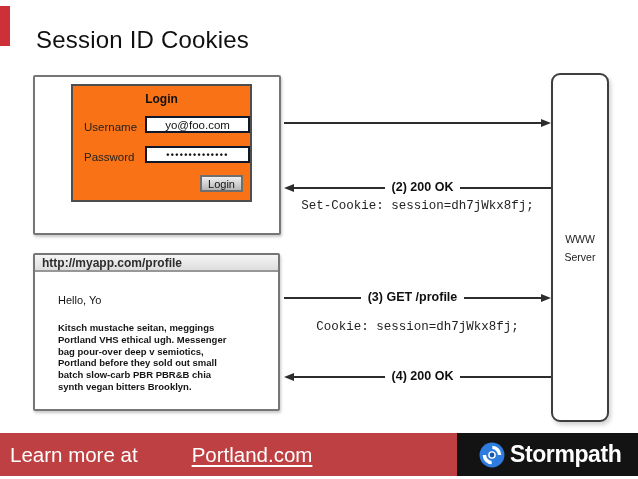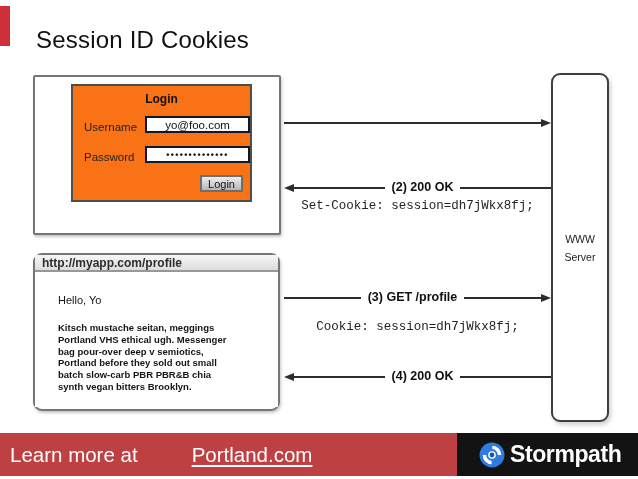--- a/index.html
+++ b/index.html
@@ -12,21 +12,21 @@
   .accent-bar { position:absolute; left:0; top:6px; width:10px; height:40px; background:#cd3038; }
   
   .slide-title { position:absolute; left:36px; top:26px; font-size:24px; color:#101010; letter-spacing:.2px; }
 
   
   .bwindow {
     position:absolute; background:#fff; border:2px solid #767676; border-radius:2px;
     box-shadow:1px 2px 3px rgba(0,0,0,.22);
   }
   .bwindow.login   { left:33px; top:75px;  width:248px; height:160px; }
-  .bwindow.profile { left:33px; top:253px; width:247px; height:158px;border-radius:9px; }
+  .bwindow.profile { left:33px; top:253px; width:247px; height:158px; }
   .titlebar {
     height:17px; background:linear-gradient(#f6f6f6,#dddddd); border-bottom:2px solid #979797;
     display:flex; align-items:center; padding:0 7px; font-size:12px; font-weight:bold; color:#2d2d2d;
   }
   .bcontent { position:relative; width:100%; height:calc(100% - 19px); background:#fff; }
 
   
   .login-box { position:absolute; left:36px; top:7px; width:181px; height:118px; border:2px solid #4e4e4e; background:#f97316; }
   .form-title { text-align:center; margin-top:6px; font-size:12px; font-weight:bold; color:#111; }
   .f-label { position:absolute; font-size:11.5px; color:#222; }

